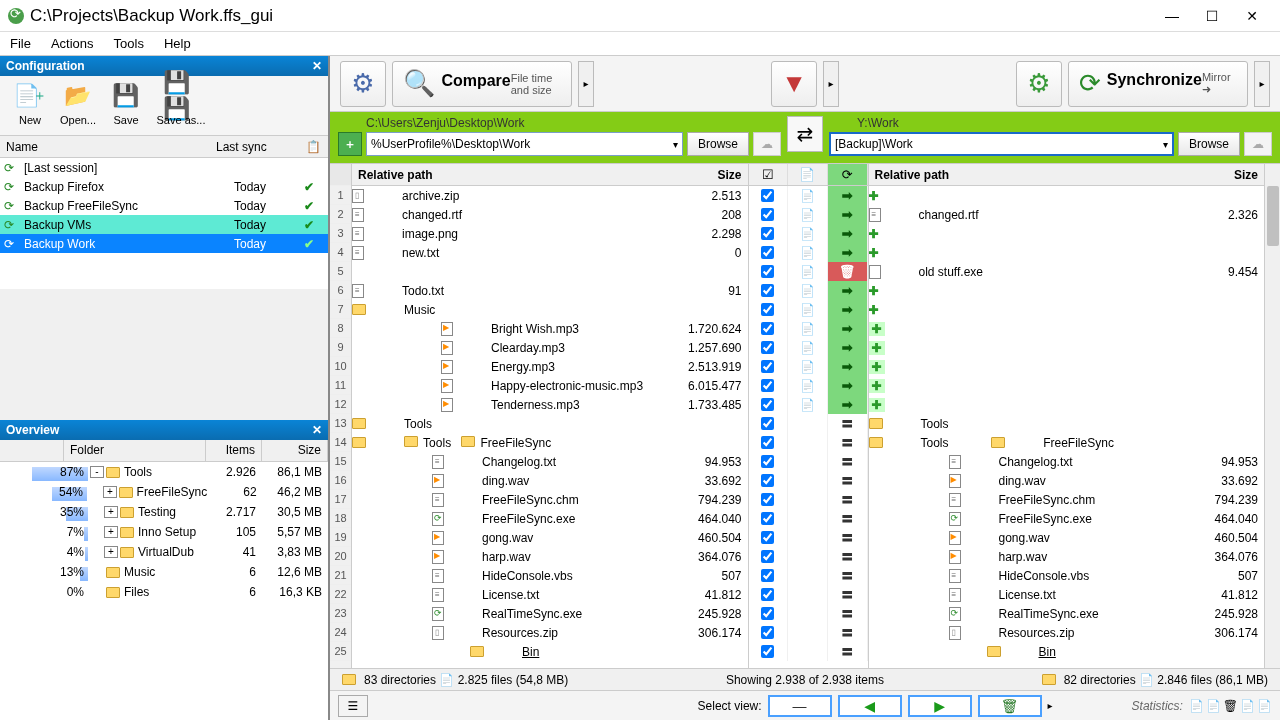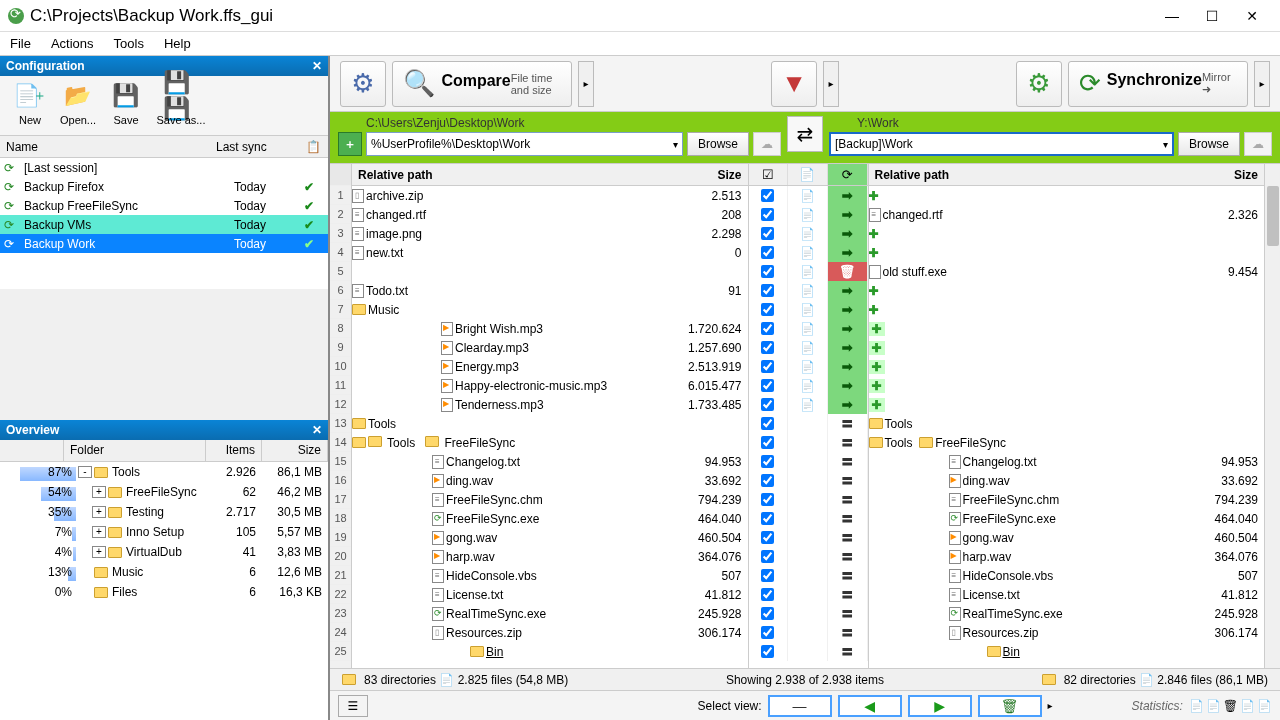--- a/index.html
+++ b/index.html
@@ -50,21 +50,21 @@
 .overview-panel { height: 300px; display: flex; flex-direction: column; }
 .overview-header { background: linear-gradient(#0a84d6, #0a6cb0); color: #fff; height: 20px; display: flex; align-items: center; padding: 0 6px; font-weight: bold; }
 .overview-header .close-x { margin-left: auto; cursor: pointer; }
 .overview-cols { height: 22px; background: #f0f0f0; border-bottom: 1px solid #ccc; display: flex; }
 .overview-cols .c { padding: 3px 6px; border-right: 1px solid #ccc; }
 .overview-cols .c.fl { flex: 1; }
 .overview-cols .c.it { width: 56px; text-align: right; }
 .overview-cols .c.sz { width: 66px; text-align: right; }
 .overview-list { flex: 1; background: #fff; overflow: auto; }
 .ov-row { height: 20px; display: flex; align-items: center; }
-.ov-row .pct { width: 76px; position: relative; text-align: right; padding-right: 4px; font-size: 11px; }
+.ov-row .pct { width: 88px; position: relative; text-align: right; padding-right: 4px; font-size: 11px; }
 .ov-row .pct .bar { position: absolute; right: 0; top: 2px; height: 14px; background: linear-gradient(#c0d8ff,#88b8ff); z-index: 0; }
 .ov-row .pct span { position: relative; z-index: 1; }
 .ov-row .exp { width: 14px; text-align: center; font-size: 10px; cursor: pointer; border: 1px solid #888; height: 12px; line-height: 10px; margin: 0 2px; }
 .ov-row .fname { flex: 1; padding-left: 2px; }
 .ov-row .cnt { width: 56px; text-align: right; padding-right: 6px; }
 .ov-row .szv { width: 66px; text-align: right; padding-right: 6px; }
 
 
 .ribbon { height: 56px; background: #f4f4f4; display: flex; align-items: center; padding: 4px 10px; gap: 6px; border-bottom: 1px solid #ccc; }
 .rib-btn { height: 46px; border: 1px solid #bbb; border-radius: 3px; background: linear-gradient(#fff,#eee); display: flex; align-items: center; padding: 0 10px; cursor: pointer; gap: 6px; }
@@ -101,21 +101,21 @@
 
 .mid-col { width: 120px; display: flex; flex-direction: column; border-right: 1px solid #ccc; }
 
 .grid-header { height: 22px; background: #f0f0f0; border-bottom: 1px solid #ccc; display: flex; align-items: center; }
 .grid-header .gh { padding: 0 6px; }
 .grid-header .gh.path { flex: 1; font-weight: bold; }
 .grid-header .gh.size { width: 78px; text-align: right; font-weight: bold; }
 
 .grid-body { flex: 1; overflow: hidden; }
 .grow { height: 19px; display: flex; align-items: center; }
-.grow .pth { flex: 1; display: flex; align-items: center; white-space: nowrap; overflow: hidden; }
+.grow .pth { flex: 1; display: flex; align-items: center; white-space: nowrap; overflow: hidden; gap: 36px; }
 .grow .sz { width: 78px; text-align: right; padding-right: 6px; }
 
 .mid-header { height: 22px; background: #f0f0f0; border-bottom: 1px solid #ccc; display: flex; }
 .mid-header .mh { flex: 1; display: flex; align-items: center; justify-content: center; border-right: 1px solid #ddd; font-size: 13px; }
 .mrow { height: 19px; display: flex; }
 .mrow .mc { flex: 1; display: flex; align-items: center; justify-content: center; font-size: 13px; border-right: 1px solid #f0f0f0; }
 .mrow .mc.chk input { width:13px; height:13px; }
 .mrow .mc.cat { color: #888; font-size: 12px; }
 .mrow .mc.act { font-weight: bold; }
 .mrow .mc.act.create { background: #7dd87d; color: #0a5a0a; }

